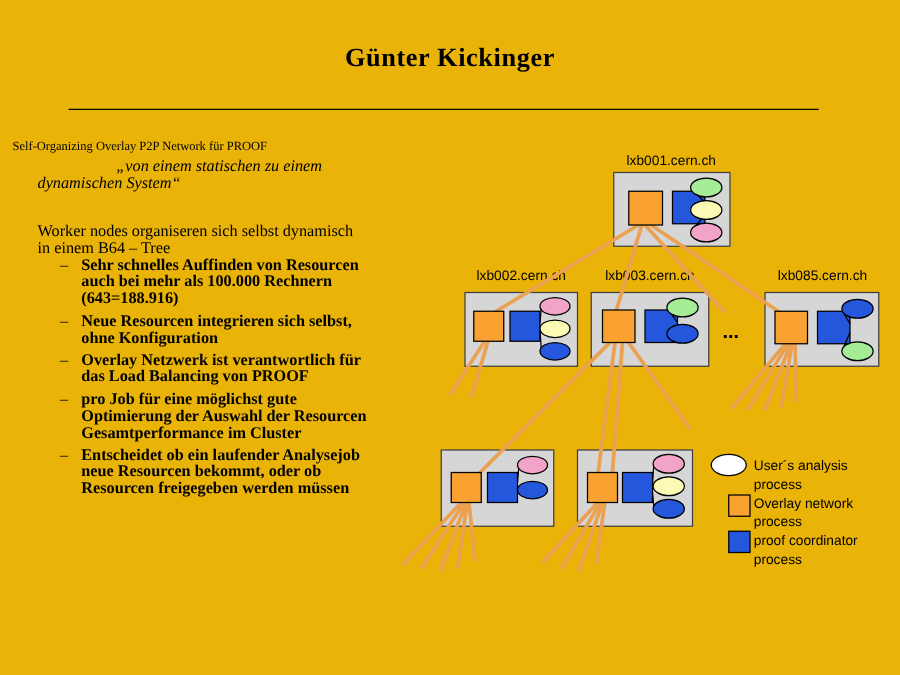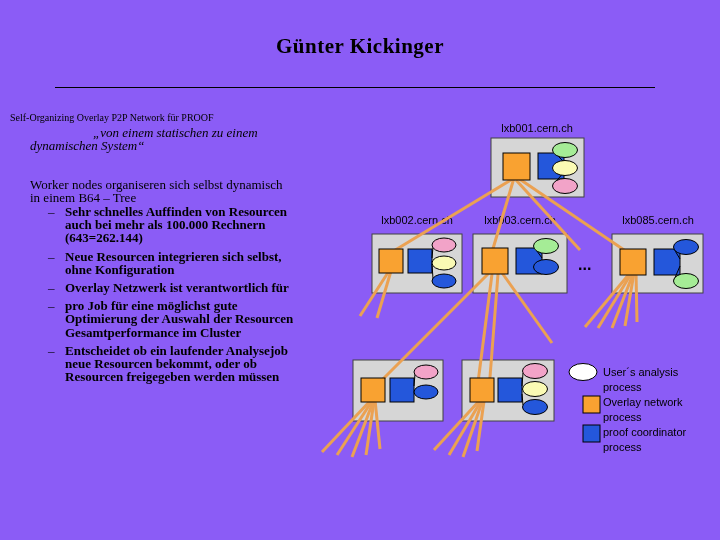--- a/index.html
+++ b/index.html
@@ -1,16 +1,16 @@
 <!DOCTYPE html>
 <html><head>
 <meta charset="utf-8">
 <style>
   html,body{margin:0;padding:0;background:#fff;}
-  .slide{position:relative;width:720px;height:540px;background:#8b5cf6;overflow:hidden;
+  .slide{position:relative;width:720px;height:540px;background:#eab308;overflow:hidden;
          font-family:"Liberation Serif", serif;color:#000;}
   .title{position:absolute;top:34px;left:0;right:0;text-align:center;
          font-size:21px;font-weight:bold;letter-spacing:.5px;}
   .rule{position:absolute;top:87px;left:55px;width:600px;height:1px;background:#000;}
   .heading{position:absolute;top:112px;left:10px;font-size:10px;white-space:nowrap;}
   .quote{position:absolute;font-size:13px;font-style:italic;white-space:nowrap;}
   .q1{top:125px;left:93px;}
   .q2{top:138px;left:30px;}
   .intro{position:absolute;top:178px;left:30px;font-size:13px;line-height:13.2px;white-space:nowrap;}
   .bullets{position:absolute;top:205px;left:48px;font-size:13px;line-height:13.2px;}
@@ -48,34 +48,35 @@
     <div>Worker nodes organiseren sich selbst dynamisch</div>
     <div>in einem B64 – Tree</div>
   </div>
 
   <div class="bullets">
     <div class="bullet">
       <span class="marker">–</span>
       <div class="blines">
         <div>Sehr schnelles Auffinden von Resourcen</div>
         <div>auch bei mehr als 100.000 Rechnern</div>
-        <div>(643=262.144)</div>
+        <div>(643=188.916)</div>
       </div>
     </div>
     <div class="bullet">
       <span class="marker">–</span>
       <div class="blines">
         <div>Neue Resourcen integrieren sich selbst,</div>
         <div>ohne Konfiguration</div>
       </div>
     </div>
     <div class="bullet">
       <span class="marker">–</span>
       <div class="blines">
         <div>Overlay Netzwerk ist verantwortlich für</div>
+        <div>das Load Balancing von PROOF</div>
       </div>
     </div>
     <div class="bullet">
       <span class="marker">–</span>
       <div class="blines">
         <div>pro Job für eine möglichst gute</div>
         <div>Optimierung der Auswahl der Resourcen</div>
         <div>Gesamtperformance im Cluster</div>
       </div>
     </div>

